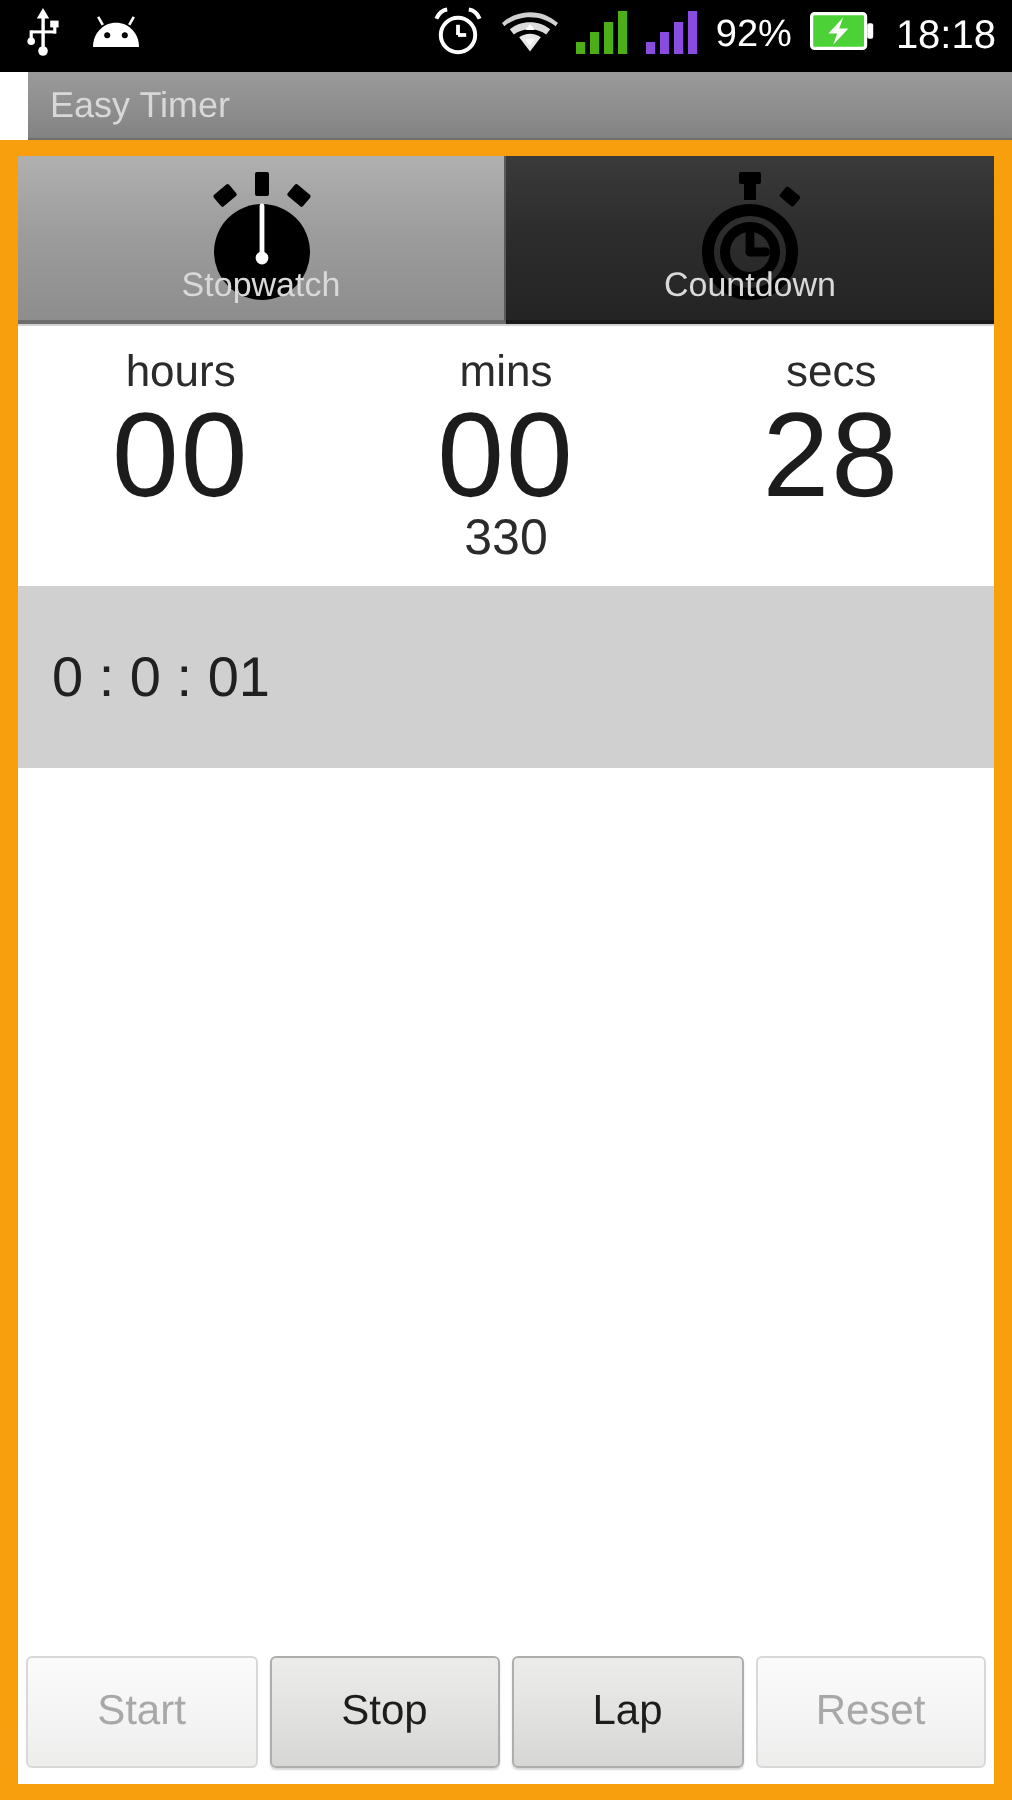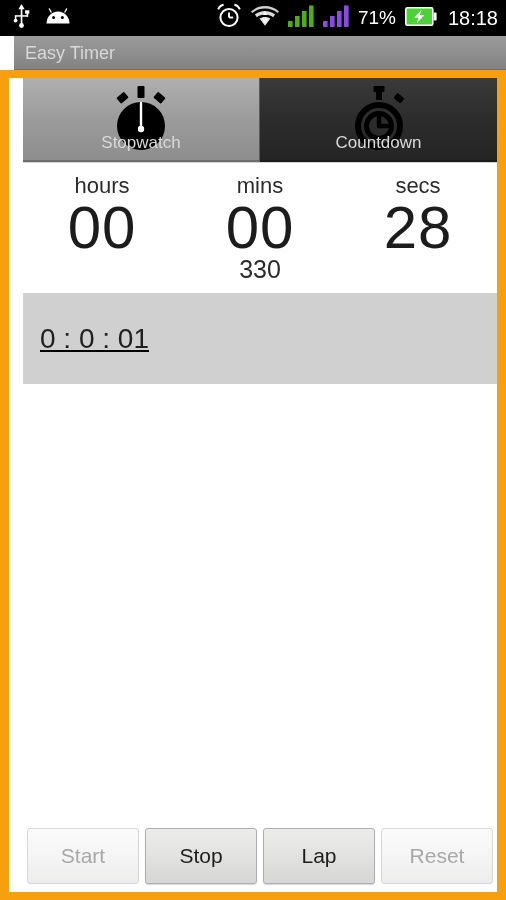--- a/index.html
+++ b/index.html
@@ -90,21 +90,20 @@
   }
   #app-surface {
     position: relative;
     width: 100%;
     height: 100%;
     background: #ffffff;
     box-sizing: border-box;
     overflow: hidden;
     display: flex;
     flex-direction: column;
-    padding-left: 14px;
   }
 
   
   #tabbar {
     display: flex;
     width: 100%;
     height: 85px;
     flex: 0 0 85px;
     border-bottom: 1px solid #d2d2d2;
     box-sizing: border-box;
@@ -195,21 +194,20 @@
     margin-top: 8px;
     box-sizing: border-box;
   }
   .lap-row {
     height: 91px;
     display: flex;
     align-items: center;
     padding-left: 17px;
     box-sizing: border-box;
     border-bottom: 1px solid #c5c5c5;
-    text-decoration: underline;
   }
   .lap-row:last-child { border-bottom: none; }
   .lap-text {
     font-size: 28px;
     color: #202020;
     font-weight: normal;
     white-space: pre;
   }
 
   #lap-filler {
@@ -326,21 +324,21 @@
       <span class="sb-icon">
         <svg width="26" height="22" viewBox="0 0 26 22">
           <g fill="#8a4ce0">
             <rect x="0" y="16" width="4.6" height="6"></rect>
             <rect x="7" y="11" width="4.6" height="11"></rect>
             <rect x="14" y="6" width="4.6" height="16"></rect>
             <rect x="21" y="0.5" width="4.6" height="21.5"></rect>
           </g>
         </svg>
       </span>
-      <span class="sb-text" id="battery-percent">71%</span>
+      <span class="sb-text" id="battery-percent">92%</span>
       <span class="sb-icon">
         <svg width="32" height="19" viewBox="0 0 32 19">
           <rect x="0.8" y="0.8" width="27" height="17.4" rx="1.5" fill="#4cd137" stroke="#ffffff" stroke-width="1.6"></rect>
           <rect x="28.6" y="5.6" width="3" height="7.8" rx="1" fill="#ffffff"></rect>
           <polygon points="16.6,2.8 9.2,10.8 13.6,10.8 11.6,16.4 19.2,8.2 14.6,8.2" fill="#ffffff"></polygon>
         </svg>
       </span>
       <span class="sb-text" id="clock-text">18:18</span>
     </div>
   </div>

